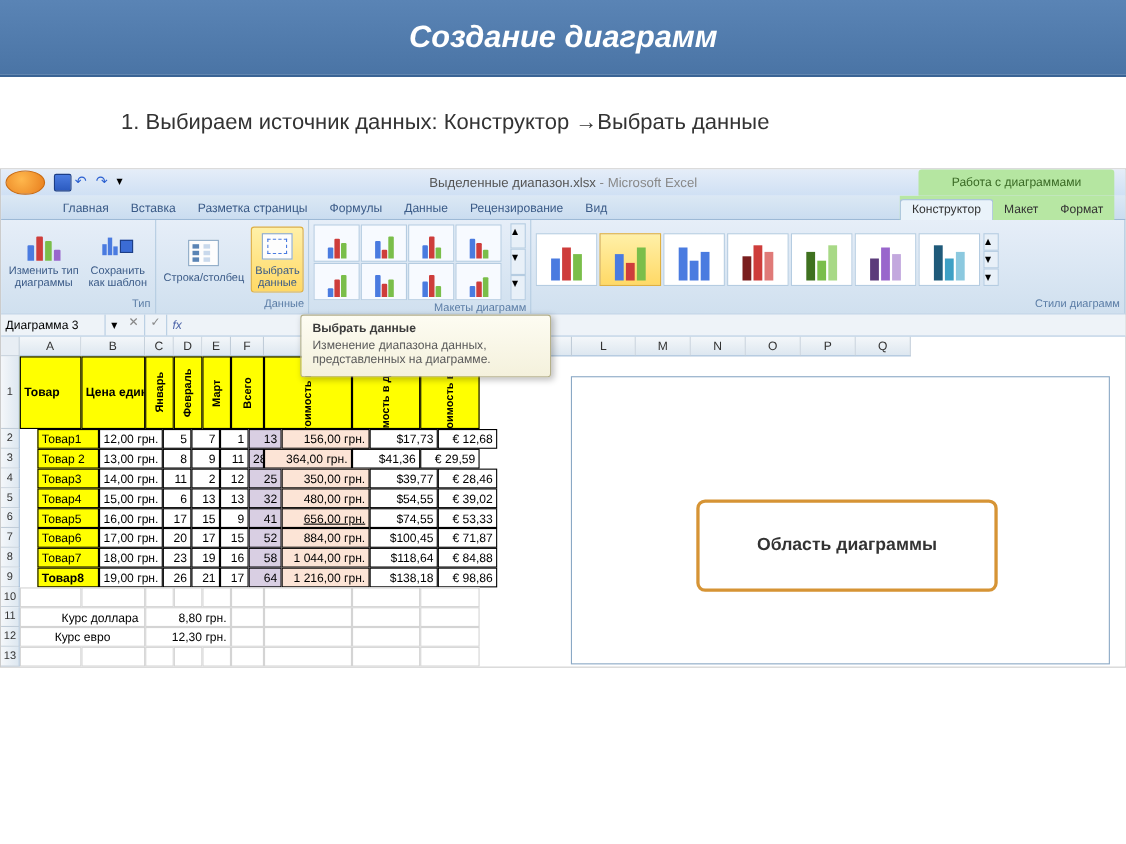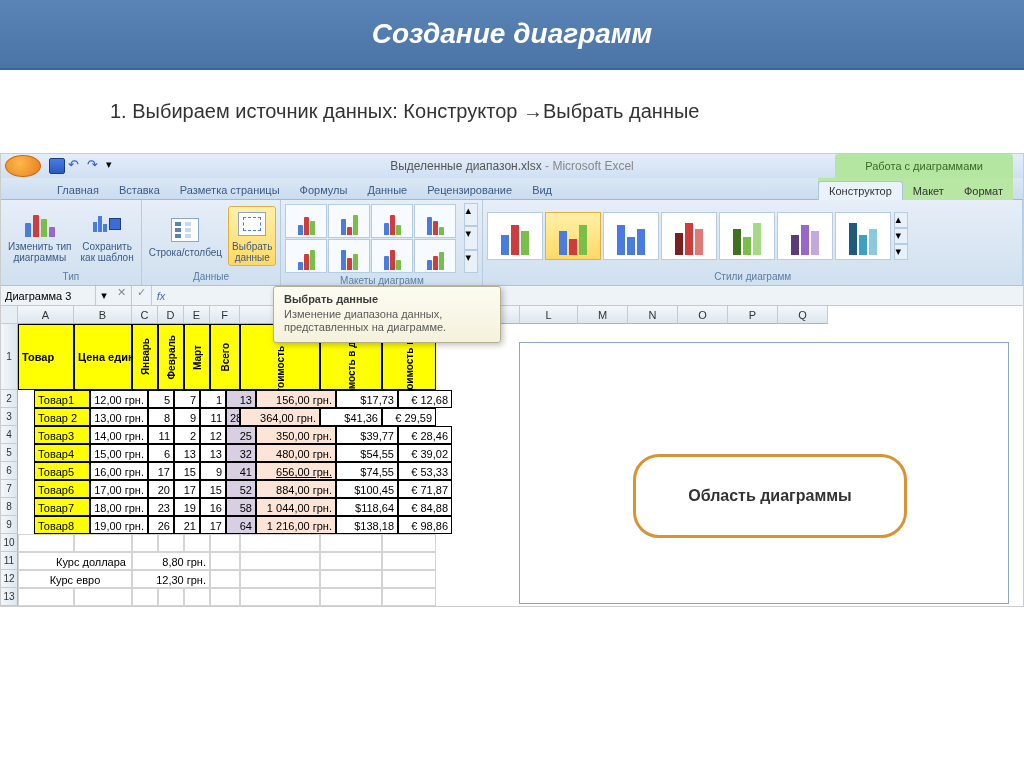--- a/index.html
+++ b/index.html
@@ -102,21 +102,21 @@
     background: linear-gradient(#e6eef8, #d0e0ef);
     border-bottom: 1px solid #a9c4de;
     display:flex;
   }
   .rgroup{
     border-right:1px solid #b5cce1;
     display:flex;flex-direction:column;justify-content:space-between;
     padding:3px 4px 1px 4px;
   }
   .rgroup-label{
-    font-size:10px;color:#5a7ca5;text-align:center;
+    font-size:10px;color:#5a7ca5;text-align:right;
     padding:2px 0;
   }
   .rgroup-content{display:flex;gap:3px;align-items:center;flex:1;}
   .big-btn{
     display:flex;flex-direction:column;align-items:center;gap:2px;
     padding:2px 3px;
     font-size:10px;color:#3a5a87;text-align:center;
     line-height:11px;
     cursor:pointer;
   }
@@ -209,21 +209,21 @@
     left:518px;top:18px;
     width:490px;height:262px;
     background:#fff;
     border:1px solid #8aa8c5;
   }
   .chart-callout{
     position:absolute;
     left:632px; top:130px;
     width:274px;height:84px;
     border:3px solid #d69435;
-    border-radius:26px;
+    border-radius:8px;
     background:#fff;
     display:flex;align-items:center;justify-content:center;
     font-size:16px;font-weight:bold;color:#333;
   }
 </style>
 </head>
 <body>
 
 <div class="slide-title">Создание диаграмм</div>
 <div class="slide-text">1. Выбираем источник данных: Конструктор →Выбрать данные</div>
@@ -563,21 +563,21 @@
         <div class="cell num" style="width: 26px;">23</div>
         <div class="cell num" style="width: 26px;">19</div>
         <div class="cell num" style="width: 26px;">16</div>
         <div class="cell num cF" style="width: 30px;">58</div>
         <div class="cell num cG" style="width: 80px;">1 044,00 грн.</div>
         <div class="cell num" style="width: 62px;">$118,64</div>
         <div class="cell num" style="width: 54px;">€ 84,88</div>
       </div>
       <div class="row data-row">
         <div class="row-h">9</div>
-        <div class="cell cA" style="width: 56px;">Товар8</div>
+        <div class="cell cA" style="width: 56px; font-weight: bold;">Товар8</div>
         <div class="cell num" style="width: 58px;">19,00 грн.</div>
         <div class="cell num" style="width: 26px;">26</div>
         <div class="cell num" style="width: 26px;">21</div>
         <div class="cell num" style="width: 26px;">17</div>
         <div class="cell num cF" style="width: 30px;">64</div>
         <div class="cell num cG" style="width: 80px;">1 216,00 грн.</div>
         <div class="cell num" style="width: 62px;">$138,18</div>
         <div class="cell num" style="width: 54px;">€ 98,86</div>
       </div>
       <div class="row row-plain">

